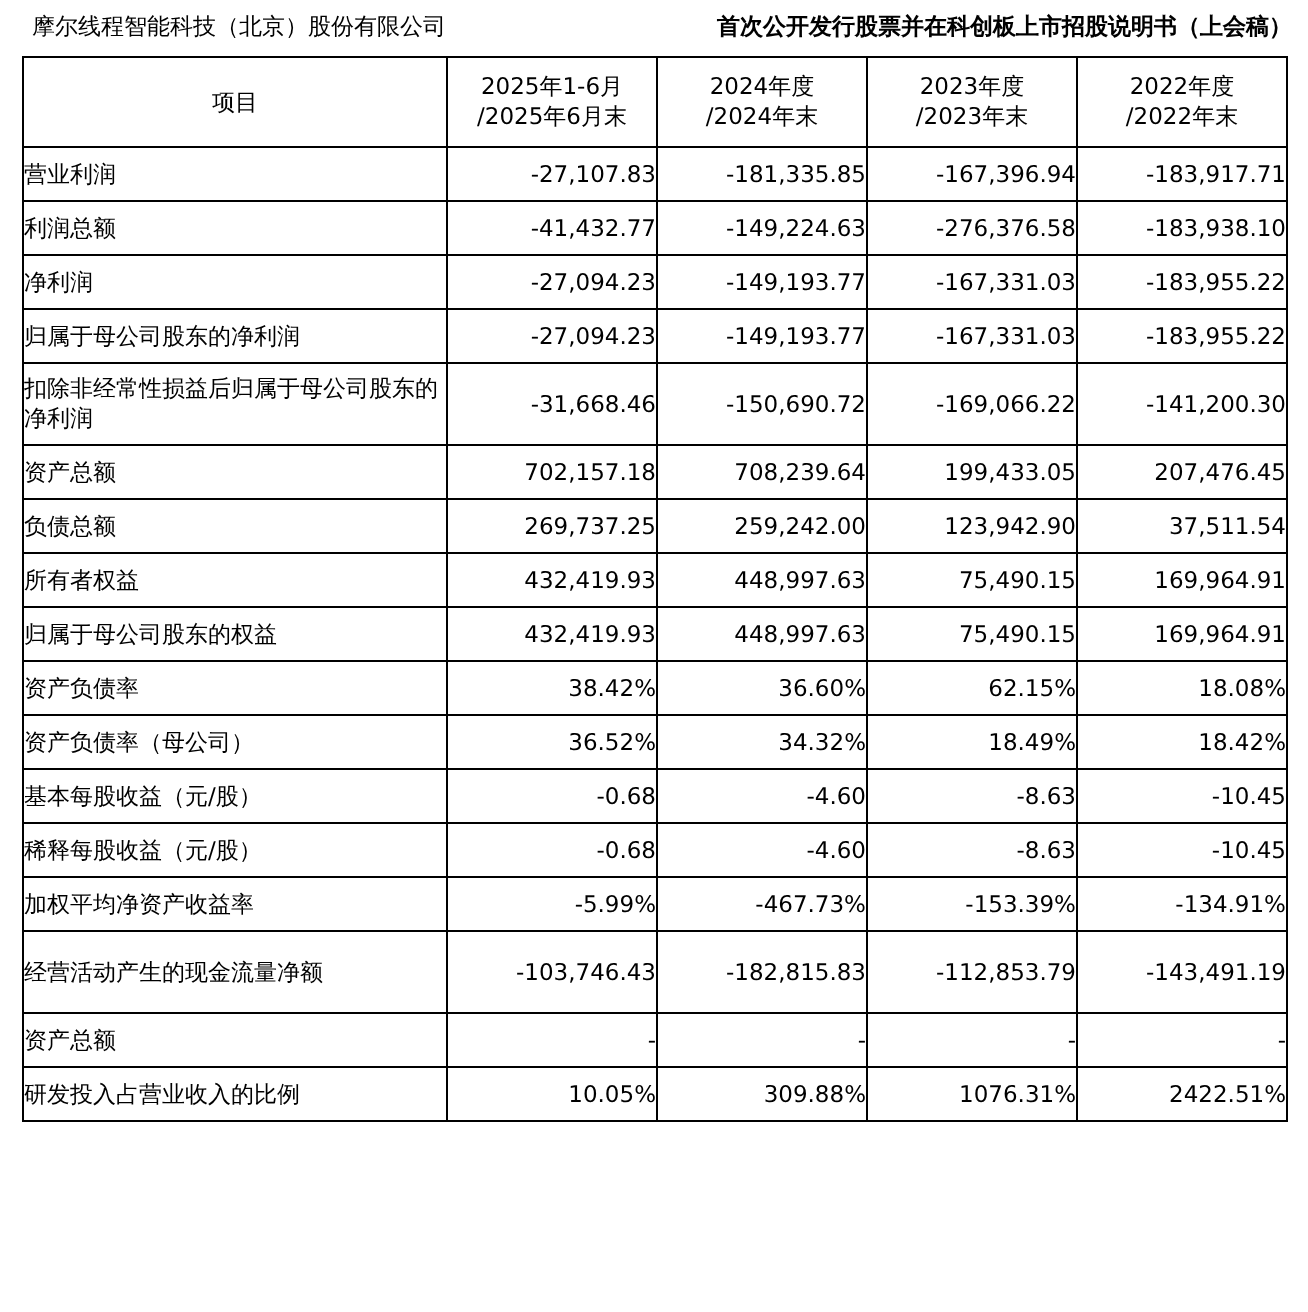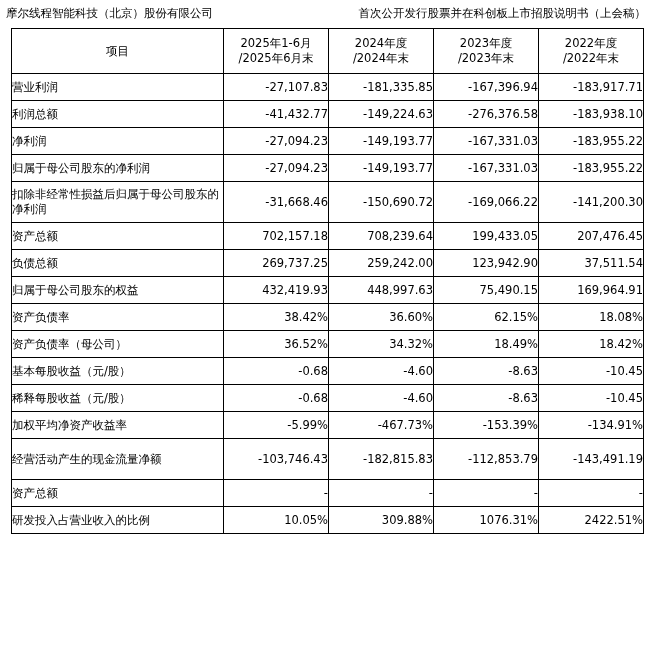--- a/index.html
+++ b/index.html
@@ -19,28 +19,29 @@
     width: 654px;
     height: 656px;
     box-sizing: border-box;
   }
   .header {
     display: flex;
     justify-content: space-between;
     align-items: flex-start;
     font-size: 11.5px;
     line-height: 15px;
-    padding: 6px 8px 0 6px;
+    padding: 6px 8px 0 16px;
     white-space: nowrap;
   }
   .header .left {
     letter-spacing: 0px;
   }
   .header .right {
     letter-spacing: 0px;
+    font-weight: bold;
   }
   .table-wrap {
     padding: 7px 11px 0 11px;
   }
   table.fin {
     border-collapse: collapse;
     width: 632px;
     table-layout: fixed;
     font-size: 11.5px;
   }
@@ -166,20 +167,27 @@
             <td class="num">207,476.45</td>
           </tr>
           <tr>
             <td class="item">负债总额</td>
             <td class="num">269,737.25</td>
             <td class="num">259,242.00</td>
             <td class="num">123,942.90</td>
             <td class="num">37,511.54</td>
           </tr>
           <tr>
+            <td class="item">所有者权益</td>
+            <td class="num">432,419.93</td>
+            <td class="num">448,997.63</td>
+            <td class="num">75,490.15</td>
+            <td class="num">169,964.91</td>
+          </tr>
+          <tr>
             <td class="item">归属于母公司股东的权益</td>
             <td class="num">432,419.93</td>
             <td class="num">448,997.63</td>
             <td class="num">75,490.15</td>
             <td class="num">169,964.91</td>
           </tr>
           <tr>
             <td class="item">资产负债率</td>
             <td class="num">38.42%</td>
             <td class="num">36.60%</td>

